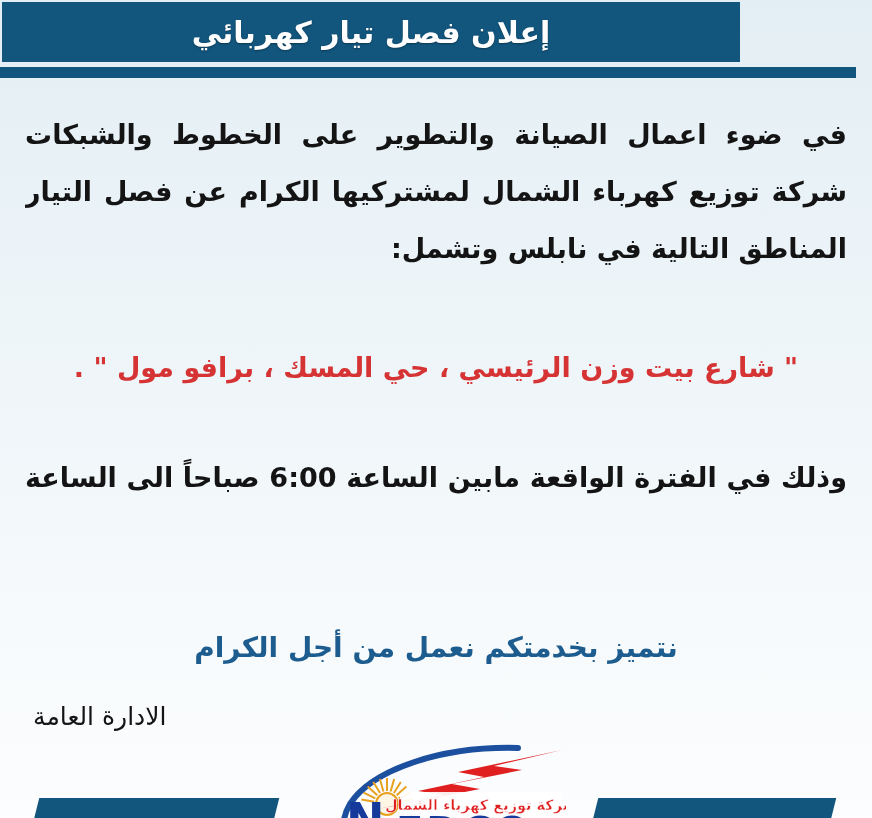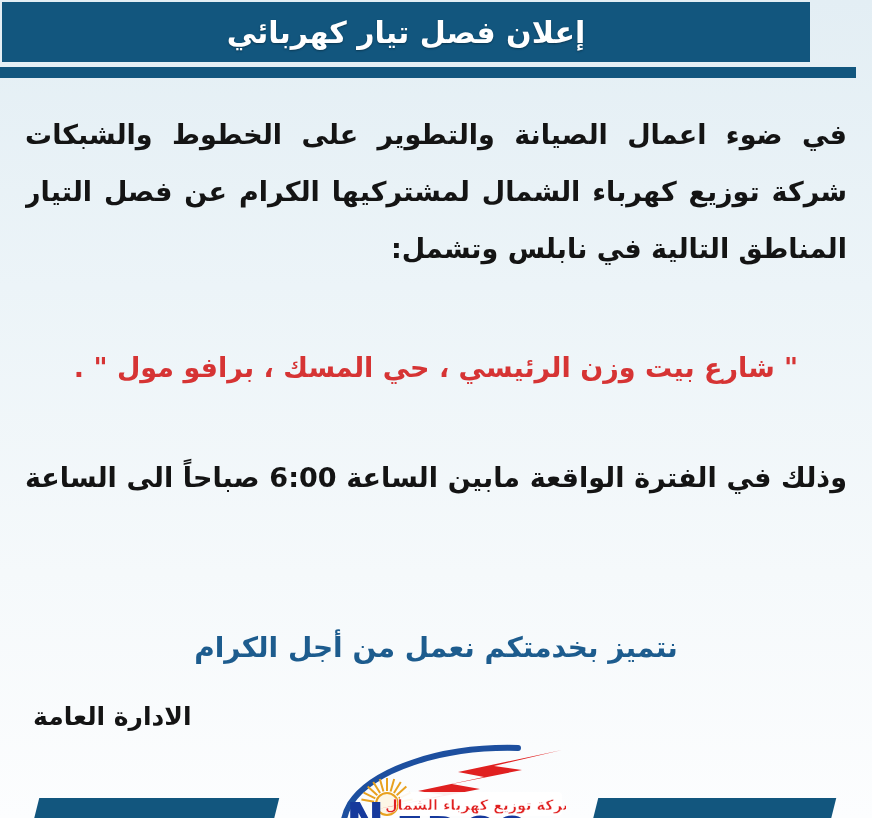--- a/index.html
+++ b/index.html
@@ -7,21 +7,21 @@
     position: relative;
     width: 872px;
     height: 818px;
     overflow: hidden;
     font-family: "DejaVu Sans", sans-serif;
     background: linear-gradient(180deg, #e3eef4 0%, #ecf4f8 35%, #f5f9fb 70%, #fcfdfe 100%);
   }
 
   
   .header-bar {
-    position: absolute; left: 2px; top: 2px; width: 808px; height: 60px;
+    position: absolute; left: 2px; top: 2px; width: 738px; height: 60px;
     background: #12567e;
     display: flex; align-items: center; justify-content: center;
   }
   .header-title {
     color: #ffffff; font-weight: bold; font-size: 30px; direction: rtl;
     text-shadow: 0 1px 2px rgba(0,0,0,0.35);
   }
   .header-rule {
     position: absolute; left: 0; top: 67px; width: 856px; height: 11px;
     background: #12567e;
@@ -54,21 +54,21 @@
   
   .slogan {
     position: absolute; left: 25px; right: 25px; top: 630px;
     direction: rtl; text-align: center;
     color: #1d5c8e; font-weight: bold; font-size: 28px; line-height: 36px;
   }
 
   
   .signature {
     position: absolute; left: 33px; top: 702px;
-    direction: rtl; color: #141414; font-weight: bold; font-size: 25px; line-height: 30px;
+    direction: rtl; color: #141414; font-weight: normal; font-size: 25px; line-height: 30px;
   }
 
   
   .logo-wrap { position: absolute; left: 330px; top: 742px; width: 236px; height: 120px; }
 
   
   .bottom-bar {
     position: absolute; top: 798px; height: 26px; background: #12567e;
   }
   .bottom-bar-left  { left: 36px;  width: 240px; transform: skewX(-14deg); }

